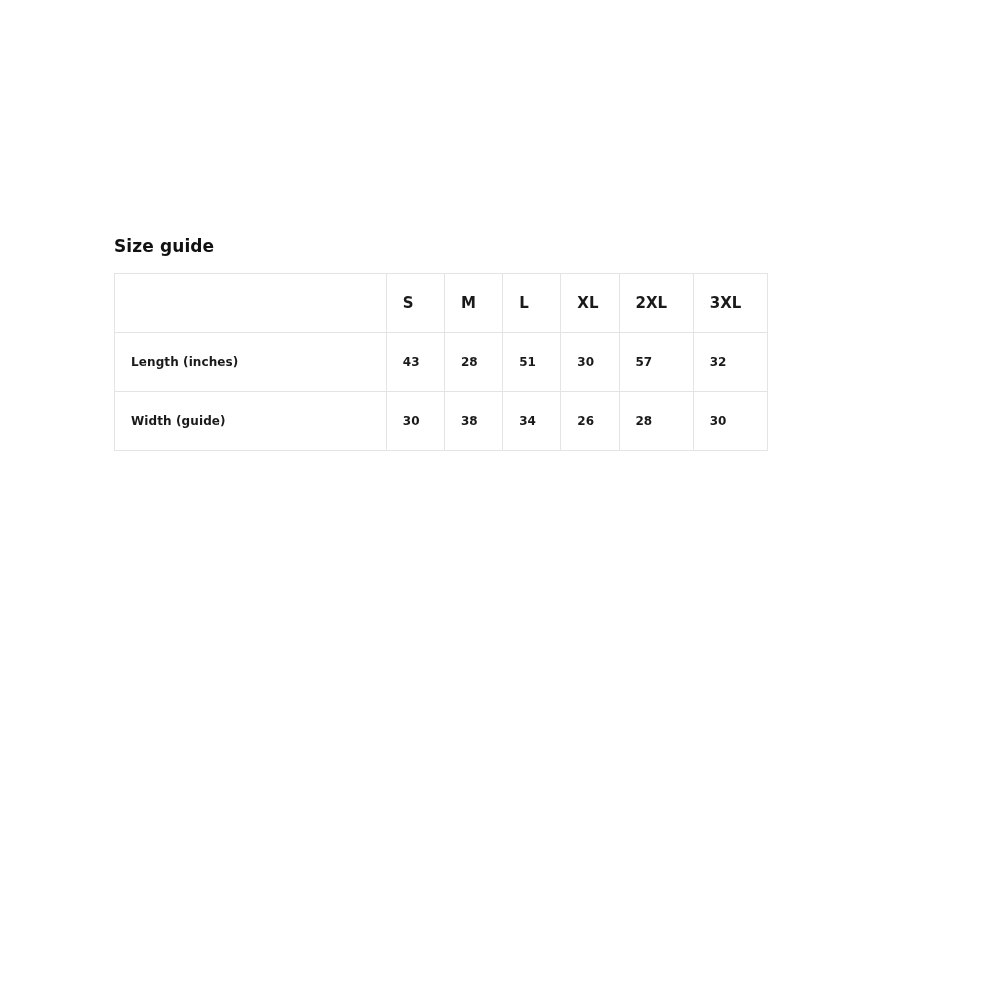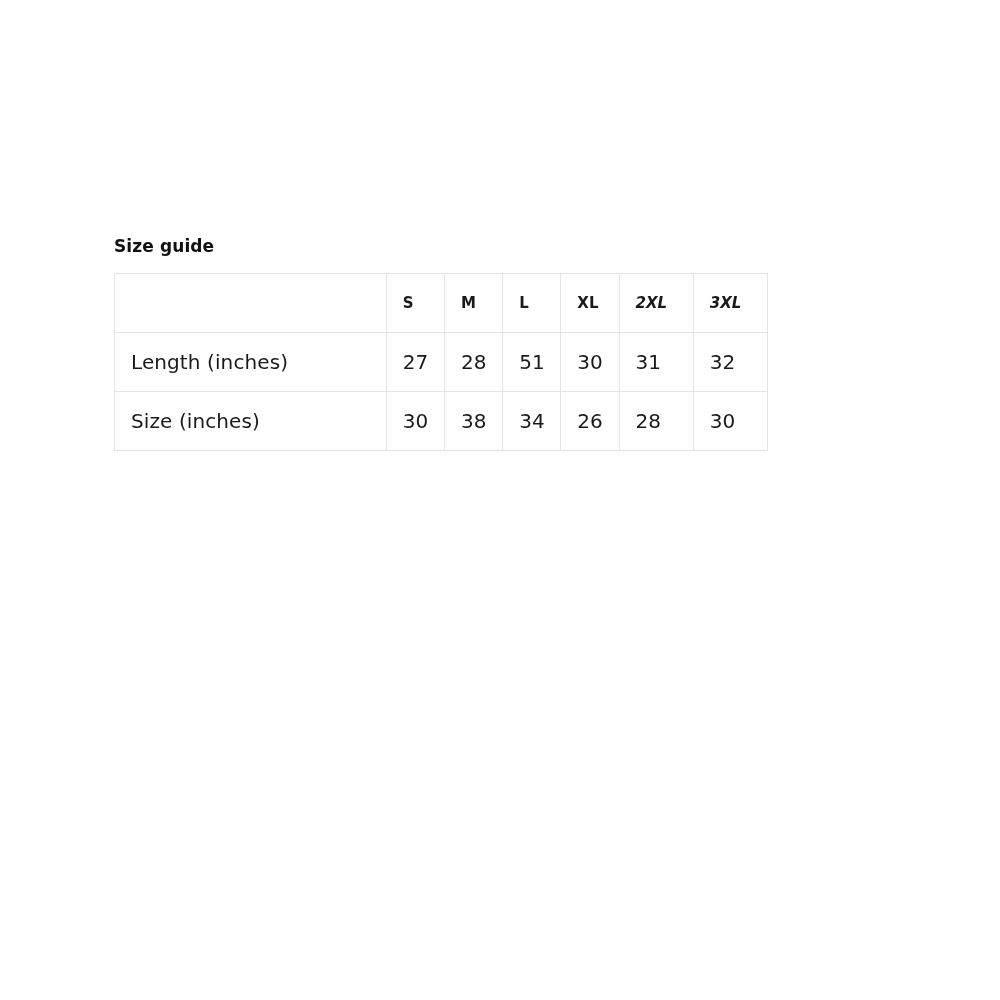--- a/index.html
+++ b/index.html
@@ -40,36 +40,36 @@
     width: 654px;
     table-layout: fixed;
     background: #ffffff;
   }
 
   table.size-table td,
   table.size-table th {
     border: 1px solid #e4e4e4;
     height: 59px;
     padding: 0 16px;
-    font-size: 20px;
+    font-size: 12px;
     color: #1a1a1a;
     text-align: left;
     vertical-align: middle;
-    font-weight: normal;
+    font-weight: bold;
     box-sizing: border-box;
   }
 
   table.size-table thead th {
     font-weight: bold;
     font-size: 15px;
   }
 
   .col-label { width: 271px; }
   .col-size  { width: 58px; }
-  .col-size-wide { width: 74px; font-style: italic; }
+  .col-size-wide { width: 74px; }
 
   .row-label {
     font-weight: bold;
     font-size: 15.5px;
     letter-spacing: 0.1px;
   }
 </style>
 </head>
 <body>
 
@@ -87,29 +87,29 @@
           <th class="col-size">M</th>
           <th class="col-size">L</th>
           <th class="col-size">XL</th>
           <th class="col-size-wide">2XL</th>
           <th class="col-size-wide">3XL</th>
         </tr>
       </thead>
       <tbody>
         <tr>
           <td class="row-label">Length (inches)</td>
-          <td>27</td>
+          <td>43</td>
           <td>28</td>
           <td>51</td>
           <td>30</td>
-          <td>31</td>
+          <td>57</td>
           <td>32</td>
         </tr>
         <tr>
-          <td class="row-label">Size (inches)</td>
+          <td class="row-label">Width (guide)</td>
           <td>30</td>
           <td>38</td>
           <td>34</td>
           <td>26</td>
           <td>28</td>
           <td>30</td>
         </tr>
       </tbody>
     </table>
 

